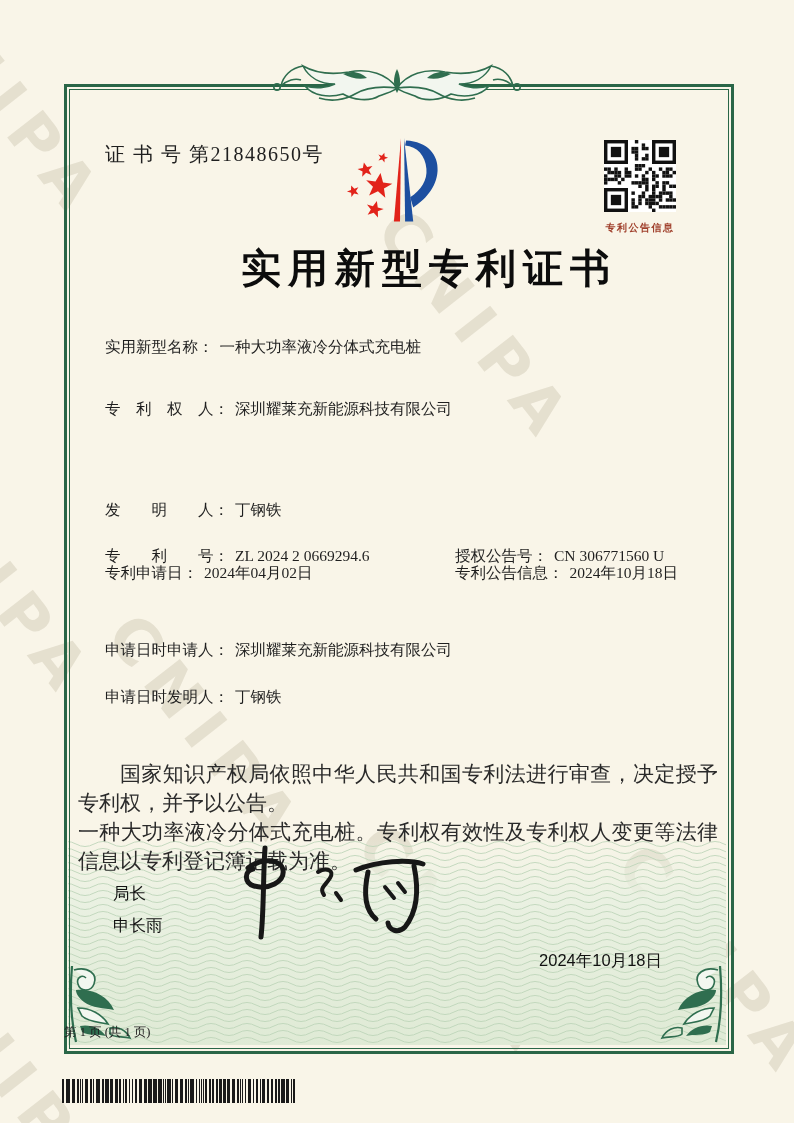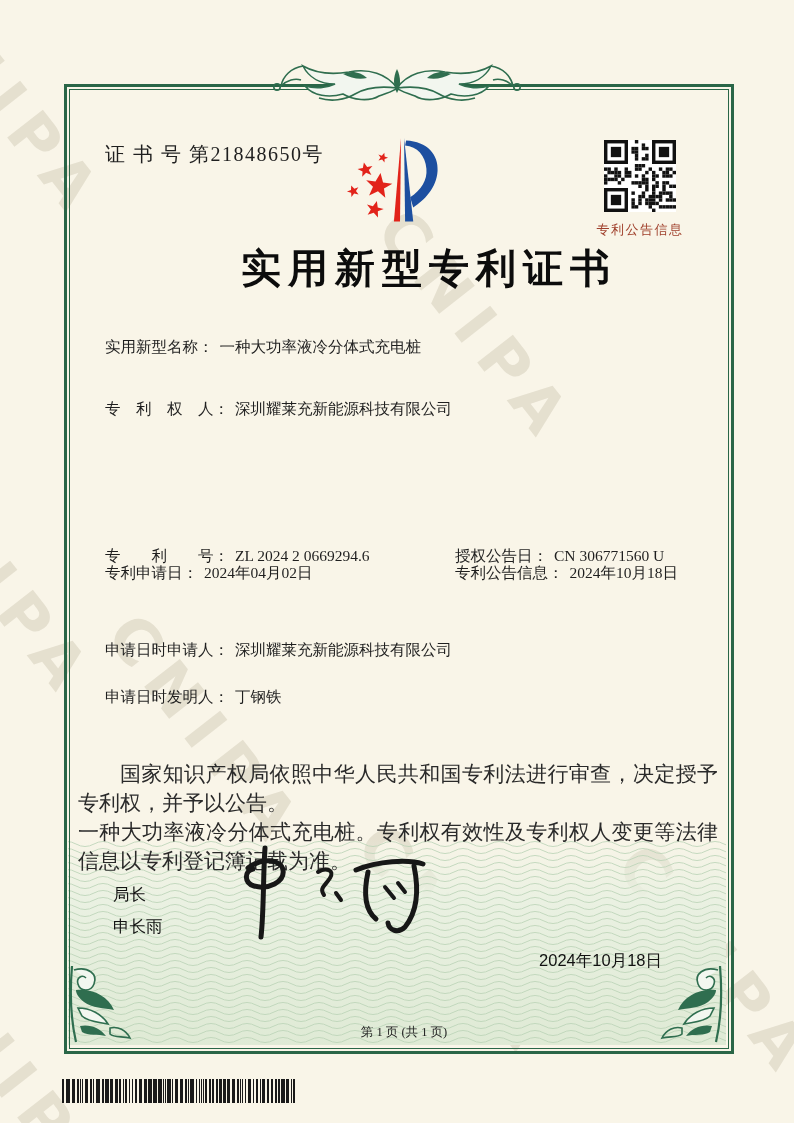--- a/index.html
+++ b/index.html
@@ -14,37 +14,37 @@
   .frame-inner{position:absolute;inset:2px;border:1px solid #2a6647;}
   .wave-band{position:absolute;left:68px;top:838px;width:658px;height:207px;z-index:2;
              background:linear-gradient(180deg,rgba(236,242,228,0) 0%,#eaf1e2 30%,#dfead5 100%);}
   .ornament{position:absolute;z-index:4;}
   
   .content{position:absolute;inset:0;z-index:5;}
   .cert-no{position:absolute;left:105px;top:141px;font-size:20px;letter-spacing:1.5px;}
   .logo{position:absolute;left:333px;top:126px;width:132px;height:110px;}
   .qr-wrap{position:absolute;left:594px;top:140px;width:92px;text-align:center;}
   .qr-wrap svg{width:72px;height:72px;background:#fff;display:inline-block;}
-  .qr-label{margin-top:5px;font-size:13px;letter-spacing:1.5px;color:#a0402c;}
+  .qr-label{margin-top:5px;font-size:10px;letter-spacing:1.5px;color:#a0402c;font-weight:bold;}
   .title{position:absolute;left:0;top:241px;width:100%;text-align:center;font-size:40px;
          font-weight:900;letter-spacing:7px;color:#0c0c0c;padding-left:32px;}
   .row{position:absolute;left:105px;font-size:15.5px;line-height:26px;white-space:nowrap;}
   .row .lbl{white-space:pre;}
   .row .val{margin-left:6px;}
   .row .col2{position:absolute;left:350px;top:0;white-space:nowrap;}
   .row-address .val{display:inline-block;width:448px;white-space:normal;vertical-align:top;margin-left:6px;}
   .statement{position:absolute;left:78px;top:760px;width:640px;font-size:21px;line-height:29px;
              text-align:justify;color:#2a2a2a;}
   .statement .indent{text-indent:2em;}
-  .sig-block{position:absolute;left:113px;top:878px;font-family:Liberation Sans, sans-serif;
+  .sig-block{position:absolute;left:113px;top:878px;font-family:Liberation Serif, serif;
              font-size:16.5px;line-height:32px;color:#111;}
   .sig-script{position:absolute;left:218px;top:840px;}
   .issue-date{position:absolute;left:440px;top:950px;width:222px;text-align:right;
               font-family:"Liberation Sans","DejaVu Sans",sans-serif;font-size:16.5px;color:#111;}
-  .page-info{position:absolute;left:72px;top:1024px;width:664px;text-align:center;font-size:12.5px;color:#222;}
+  .page-info{position:absolute;left:64px;top:1024px;width:664px;text-align:left;font-size:12.5px;color:#222;}
   .barcode{position:absolute;left:62px;top:1079px;}
 </style>
 </head>
 <body>
 
 <div class="page">
 
   <div class="wm" style="left:-50px;top:-30px">CNIPA</div>
   <div class="wm" style="left:420px;top:195px">CNIPA</div>
   <div class="wm" style="left:-60px;top:450px">CNIPA</div>
@@ -278,25 +278,28 @@
 
     <div class="row" style="top:334px">
       <span class="lbl">实用新型名称：</span><span class="val">一种大功率液冷分体式充电桩</span>
     </div>
 
     <div class="row" style="top:396px">
       <span class="lbl">专　利　权　人：</span><span class="val">深圳耀莱充新能源科技有限公司</span>
     </div>
 
 
+    <div class="row" style="top:497px">
+      <span class="lbl">发　　明　　人：</span><span class="val">丁钢铁</span>
+    </div>
 
     <div class="row" style="top:543px">
       <span class="lbl">专　　利　　号：</span><span class="val">ZL 2024 2 0669294.6</span>
       <span class="col2">
-        <span class="lbl">授权公告日：</span><span class="val">CN 306771560 U</span>
+        <span class="lbl">授权公告号：</span><span class="val">CN 306771560 U</span>
       </span>
     </div>
 
     <div class="row" style="top:560px">
       <span class="lbl">专利申请日：</span><span class="val">2024年04月02日</span>
       <span class="col2">
         <span class="lbl">专利公告信息：</span><span class="val">2024年10月18日</span>
       </span>
     </div>
 

